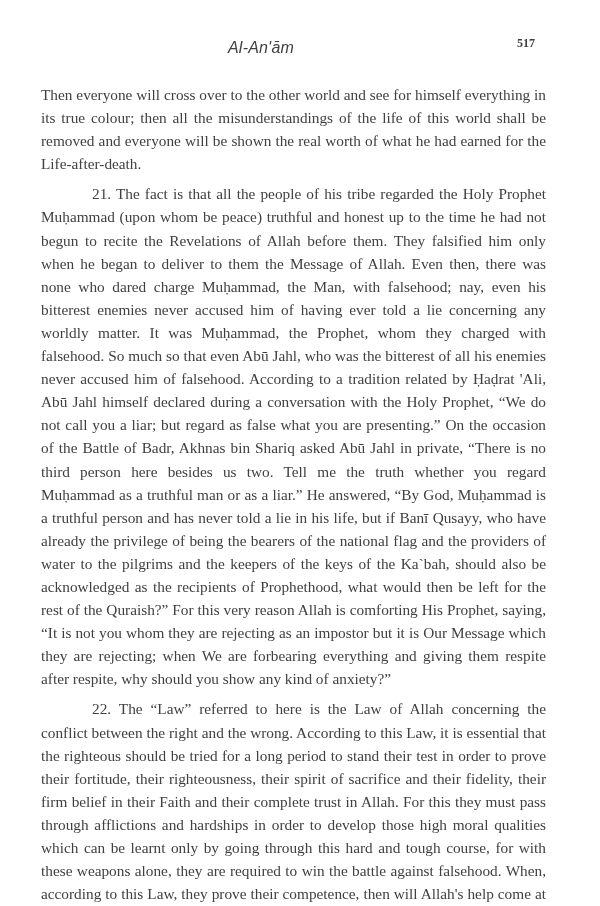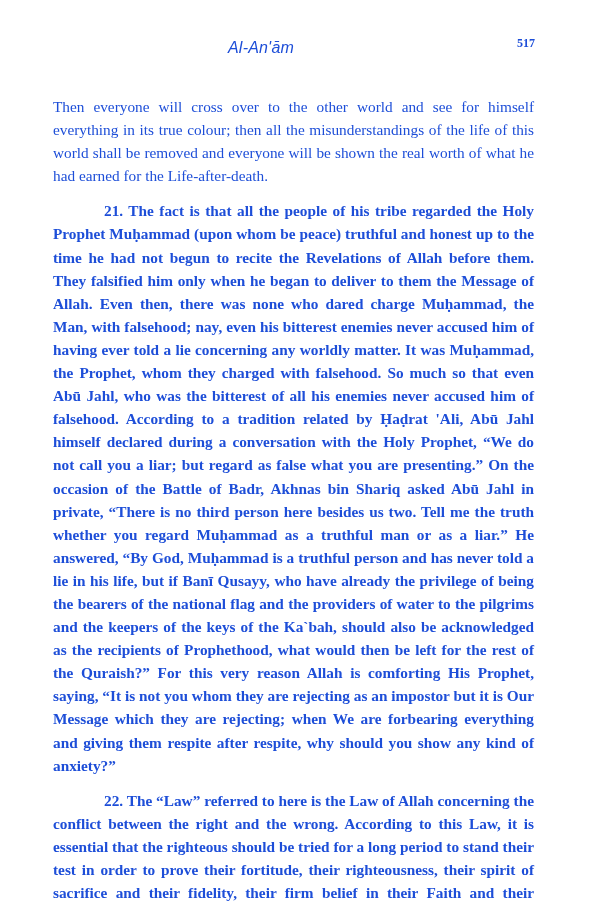--- a/index.html
+++ b/index.html
@@ -1,36 +1,36 @@
 <!DOCTYPE html>
 <html><head>
 <meta charset="utf-8">
 <style>
   html, body { margin: 0; padding: 0; background: #ffffff; }
   body { width: 600px; height: 906px; position: relative; overflow: hidden; }
   .page {
     position: absolute; left: 0; top: 0; width: 600px; height: 906px;
-    color: #1d4ed8;
+    color: #404040;
     font-family: "Liberation Serif", "DejaVu Serif", serif;
   }
   .header-title {
     position: absolute; top: 39px; left: 228px;
     font-family: "Liberation Sans", "DejaVu Sans", sans-serif;
     font-style: italic; font-size: 16px; letter-spacing: 0.2px;
   }
   .header-page {
     position: absolute; top: 36px; left: 517px;
     font-weight: bold; font-size: 12px;
   }
   .body-text {
     position: absolute; left: 41px; top: 83px; width: 505px;
     font-size: 15.3px; line-height: 23.1px;
   }
-  .para { margin: 12px; text-align: justify; }
-  .para.indent { text-indent: 51px; font-weight: bold; }
+  .para { margin: 0; text-align: justify; }
+  .para.indent { text-indent: 51px; }
   .para + .para { margin-top: 7px; }
 </style>
 </head>
 <body>
 
 <div class="page">
   <div class="header-title">Al-An'ām</div>
   <div class="header-page">517</div>
 
   <div class="body-text">

